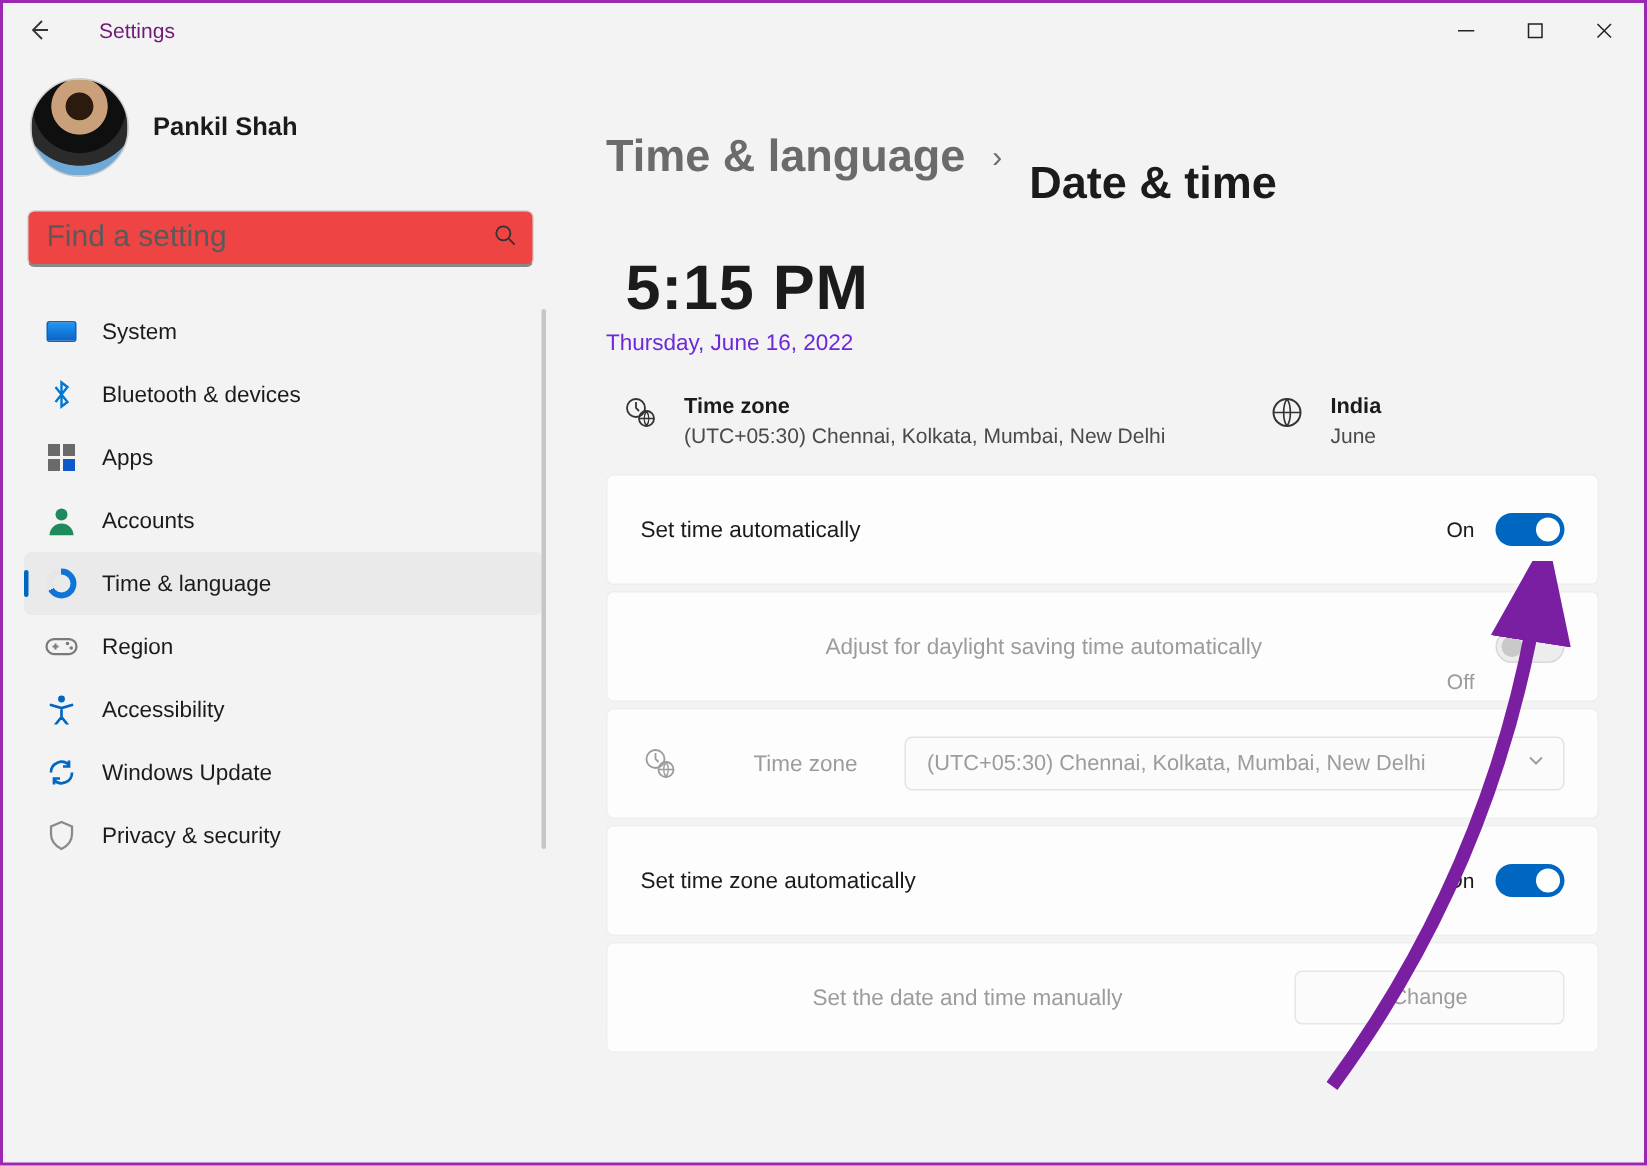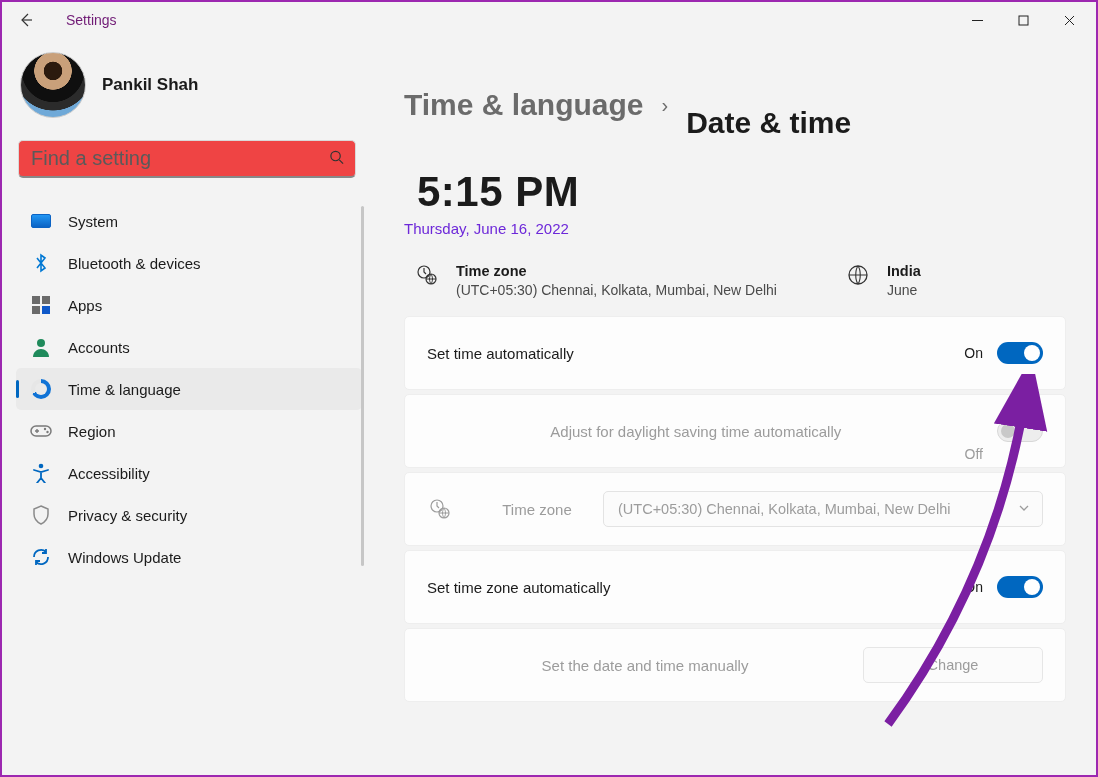--- a/index.html
+++ b/index.html
@@ -189,35 +189,35 @@
       <div class="navitem">
         <span class="ico ico-access">
             <svg width="18" height="20" viewBox="0 0 18 20">
               <circle cx="9" cy="3" r="2.3" fill="currentColor"></circle>
               <path d="M2 7l7 2 7-2M9 9v6M9 15l-4 5M9 15l4 5" stroke="currentColor" stroke-width="1.8" fill="none" stroke-linecap="round"></path>
             </svg>
           </span>
         <span>Accessibility</span>
       </div>
       <div class="navitem">
-        <span class="ico ico-priv">
-            <svg width="18" height="20" viewBox="0 0 18 20">
-              <path d="M9 1l7 3v5c0 5-3 8-7 10-4-2-7-5-7-10V4z" fill="none" stroke="currentColor" stroke-width="1.5"></path>
-            </svg>
-          </span>
-        <span>Privacy &amp; security</span>
-      </div>
-      <div class="navitem">
         <span class="ico ico-upd">
             <svg width="20" height="20" viewBox="0 0 20 20">
               <path d="M3 10a7 7 0 0 1 12-5M17 10a7 7 0 0 1-12 5" fill="none" stroke="currentColor" stroke-width="1.8"></path>
               <path d="M15 2v4h-4M5 18v-4h4" fill="none" stroke="currentColor" stroke-width="1.8"></path>
             </svg>
           </span>
         <span>Windows Update</span>
+      </div>
+      <div class="navitem">
+        <span class="ico ico-priv">
+            <svg width="18" height="20" viewBox="0 0 18 20">
+              <path d="M9 1l7 3v5c0 5-3 8-7 10-4-2-7-5-7-10V4z" fill="none" stroke="currentColor" stroke-width="1.5"></path>
+            </svg>
+          </span>
+        <span>Privacy &amp; security</span>
       </div>
       <div class="navscroll"></div>
     </div>
   </div>
 
   <div class="main">
     <div class="breadcrumb">
       <span class="parent">Time &amp; language</span>
       <span class="sep">›</span>
       <span class="current">Date &amp; time</span>

